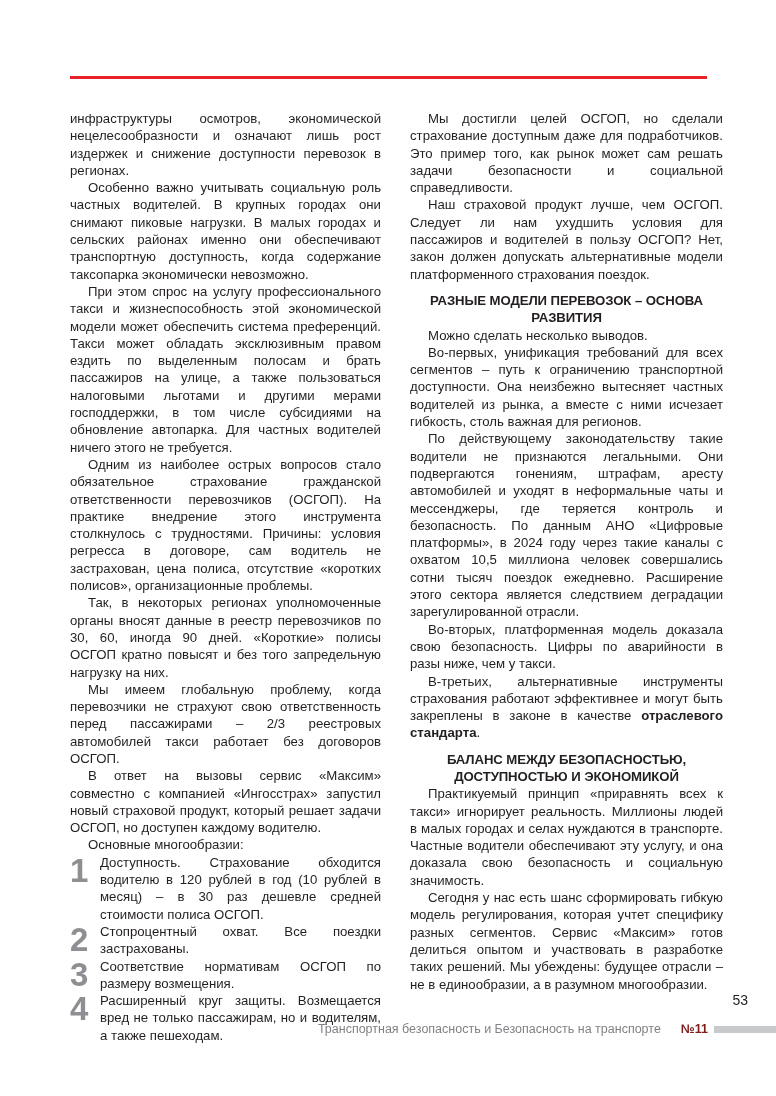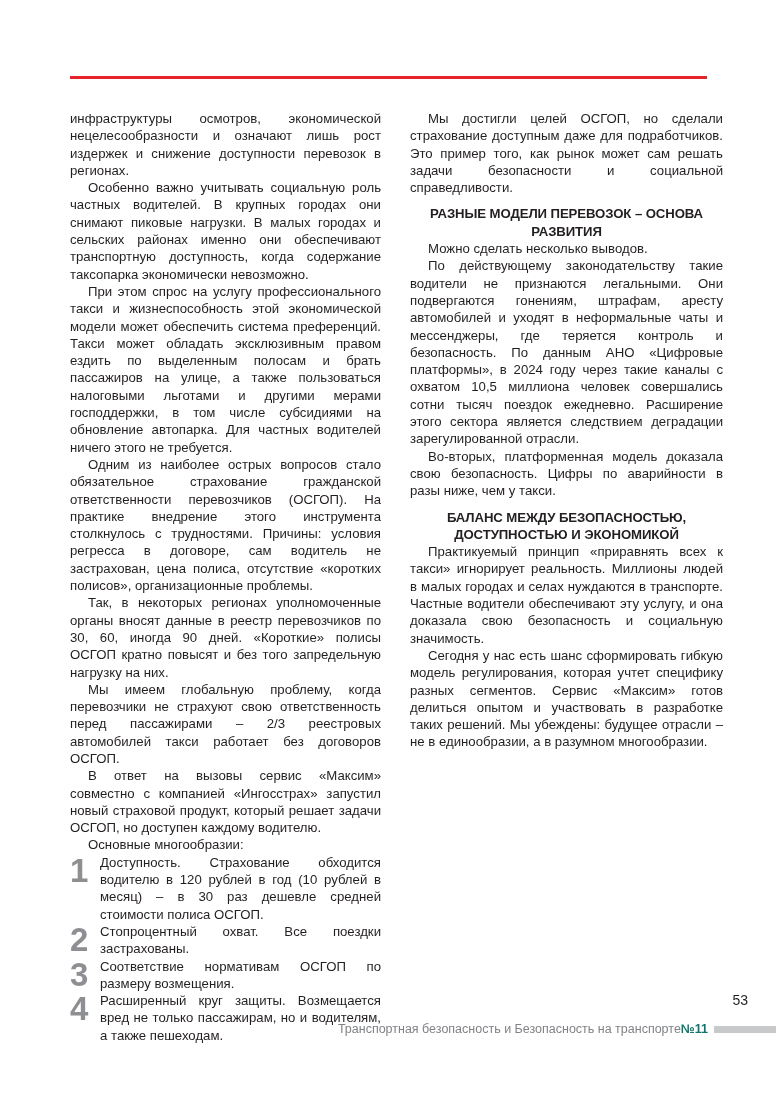--- a/index.html
+++ b/index.html
@@ -43,21 +43,21 @@
   .last-para-wrap{position:relative;}
   .end-marker{
     position:absolute;right:0;bottom:3px;
     width:11px;height:11px;
   }
   .footer-line{
     position:absolute;top:1022px;right:68px;
     font-size:12.5px;line-height:15px;color:#808285;
     white-space:nowrap;
   }
-  .footer-issue{color:#0f766e;font-weight:700;margin-left:0;}
+  .footer-issue{color:#7f1d1d;font-weight:700;margin-left:20px;}
   .footer-bar{
     position:absolute;top:1026px;right:0;
     width:62px;height:7px;background:#c8c9cb;
   }
   .page-number{
     position:absolute;top:992px;right:28px;
     font-size:14px;font-weight:400;color:#231f20;
   }
 </style>
 </head>
@@ -92,27 +92,30 @@
       <span class="ftext">Соответствие нормативам ОСГОП по размеру возмещения.</span>
     </div>
     <div class="feature">
       <span class="num">4</span>
       <span class="ftext">Расширенный круг защиты. Возмещается вред не только пассажирам, но и водителям, а также пешеходам.</span>
     </div>
   </div>
 
   <div class="col col-right">
     <p class="ind">Мы достигли целей ОСГОП, но сделали страхование доступным даже для подработчиков. Это пример того, как рынок может сам решать задачи безопасности и социальной справедливости.</p>
+    <p class="ind">Наш страховой продукт лучше, чем ОСГОП. Следует ли нам ухудшить условия для пассажиров и водителей в пользу ОСГОП? Нет, закон должен допускать альтернативные модели платформенного страхования поездок.</p>
 
     <p class="heading">РАЗНЫЕ МОДЕЛИ ПЕРЕВОЗОК – ОСНОВА РАЗВИТИЯ</p>
 
     <p class="ind">Можно сделать несколько выводов.</p>
+    <p class="ind">Во-первых, унификация требований для всех сегментов – путь к ограничению транспортной доступности. Она неизбежно вытесняет частных водителей из рынка, а вместе с ними исчезает гибкость, столь важная для регионов.</p>
     <p class="ind">По действующему законодательству такие водители не признаются легальными. Они подвергаются гонениям, штрафам, аресту автомобилей и уходят в неформальные чаты и мессенджеры, где теряется контроль и безопасность. По данным АНО «Цифровые платформы», в 2024 году через такие каналы с охватом 10,5 миллиона человек совершались сотни тысяч поездок ежедневно. Расширение этого сектора является следствием деградации зарегулированной отрасли.</p>
     <p class="ind">Во-вторых, платформенная модель доказала свою безопасность. Цифры по аварийности в разы ниже, чем у такси.</p>
 
+    <p class="ind"><span>В-третьих, альтернативные инструменты страхования работают эффективнее и могут быть закреплены в законе в качестве </span><span class="strong">отраслевого стандарта</span><span>.</span></p>
 
     <p class="heading">БАЛАНС МЕЖДУ БЕЗОПАСНОСТЬЮ, ДОСТУПНОСТЬЮ И ЭКОНОМИКОЙ</p>
 
     <p class="ind">Практикуемый принцип «приравнять всех к такси» игнорирует реальность. Миллионы людей в малых городах и селах нуждаются в транспорте. Частные водители обеспечивают эту услугу, и она доказала свою безопасность и социальную значимость.</p>
     <p class="ind">Сегодня у нас есть шанс сформировать гибкую модель регулирования, которая учтет специфику разных сегментов. Сервис «Максим» готов делиться опытом и участвовать в разработке таких решений. Мы убеждены: будущее отрасли – не в единообразии, а в разумном многообразии.</p>
 
   </div>
 
   <div class="footer-line">
     <span>Транспортная безопасность и Безопасность на транспорте</span><span class="footer-issue">№11</span>

